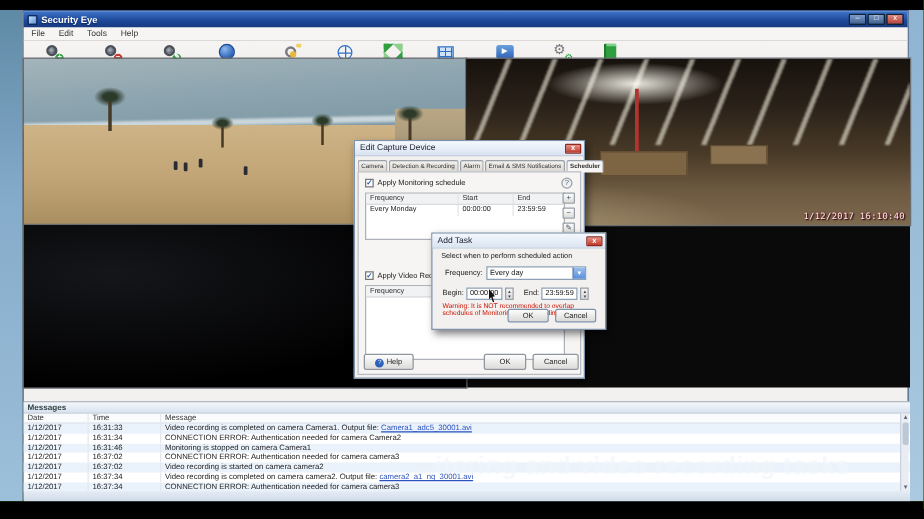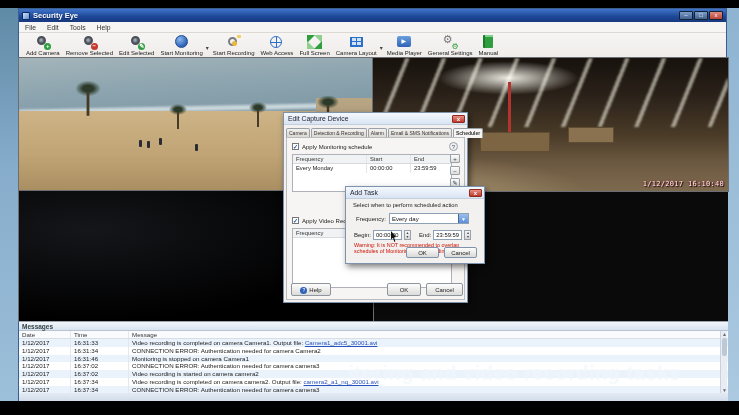--- a/index.html
+++ b/index.html
@@ -50,21 +50,21 @@
   .fs-br{right:0;bottom:0;border-bottom-color:#2e9e3e;border-right-color:#2e9e3e;}
   .ic-layout{position:absolute;left:1px;top:2px;width:13px;height:10px;border:1px solid #2a6fc9;background:
     repeating-linear-gradient(90deg,#2a6fc9 0 1px,rgba(0,0,0,0) 1px 5px),
     repeating-linear-gradient(0deg,#2a6fc9 0 1px,#cfe2f8 1px 4px);}
   .ic-player{position:absolute;left:0;top:1px;width:14px;height:11px;border-radius:2px;background:linear-gradient(#6aa0dc,#2d62b8);color:#fff;font-size:6px;line-height:11px;text-align:center;}
   .gear1{position:absolute;left:0;top:-2px;font-size:11px;color:#77797c;}
   .gear2{position:absolute;right:-1px;bottom:-2px;font-size:8px;color:#2e9e3e;}
   .ic-book{position:absolute;left:2px;top:0;width:10px;height:13px;background:#2e9e3e;border-radius:1px;border-left:2px solid #1f7a2c;box-shadow:inset 0 2px 0 #7fd08a;}
 
   
-  .grid{position:absolute;left:0;top:49px;width:709px;height:263px;background:#0a0a0a;}
+  .grid{position:absolute;left:0;top:38px;width:709px;height:263px;background:#0a0a0a;}
   .cell{position:absolute;overflow:hidden;outline:1px solid #6b6f74;background:#000;}
   .cell.tl{left:0;top:0;width:354px;height:133px;}
   .cell.tr{left:354px;top:0;width:355px;height:133px;}
   .cell.bl{left:0;top:133px;width:354px;height:130px;}
   .cell.br{left:354px;top:133px;width:355px;height:130px;}
   .ts{position:absolute;font-family:"DejaVu Sans Mono",monospace;font-size:7px;z-index:3;letter-spacing:0.3px;}
   .ts.white{right:4px;bottom:3px;color:#fdeaea;text-shadow:0 0 2px #802, 1px 1px 1px #000;}
   .ts.red{right:5px;top:3px;color:#e03a2e;text-shadow:1px 1px 1px #000;}
 
   

